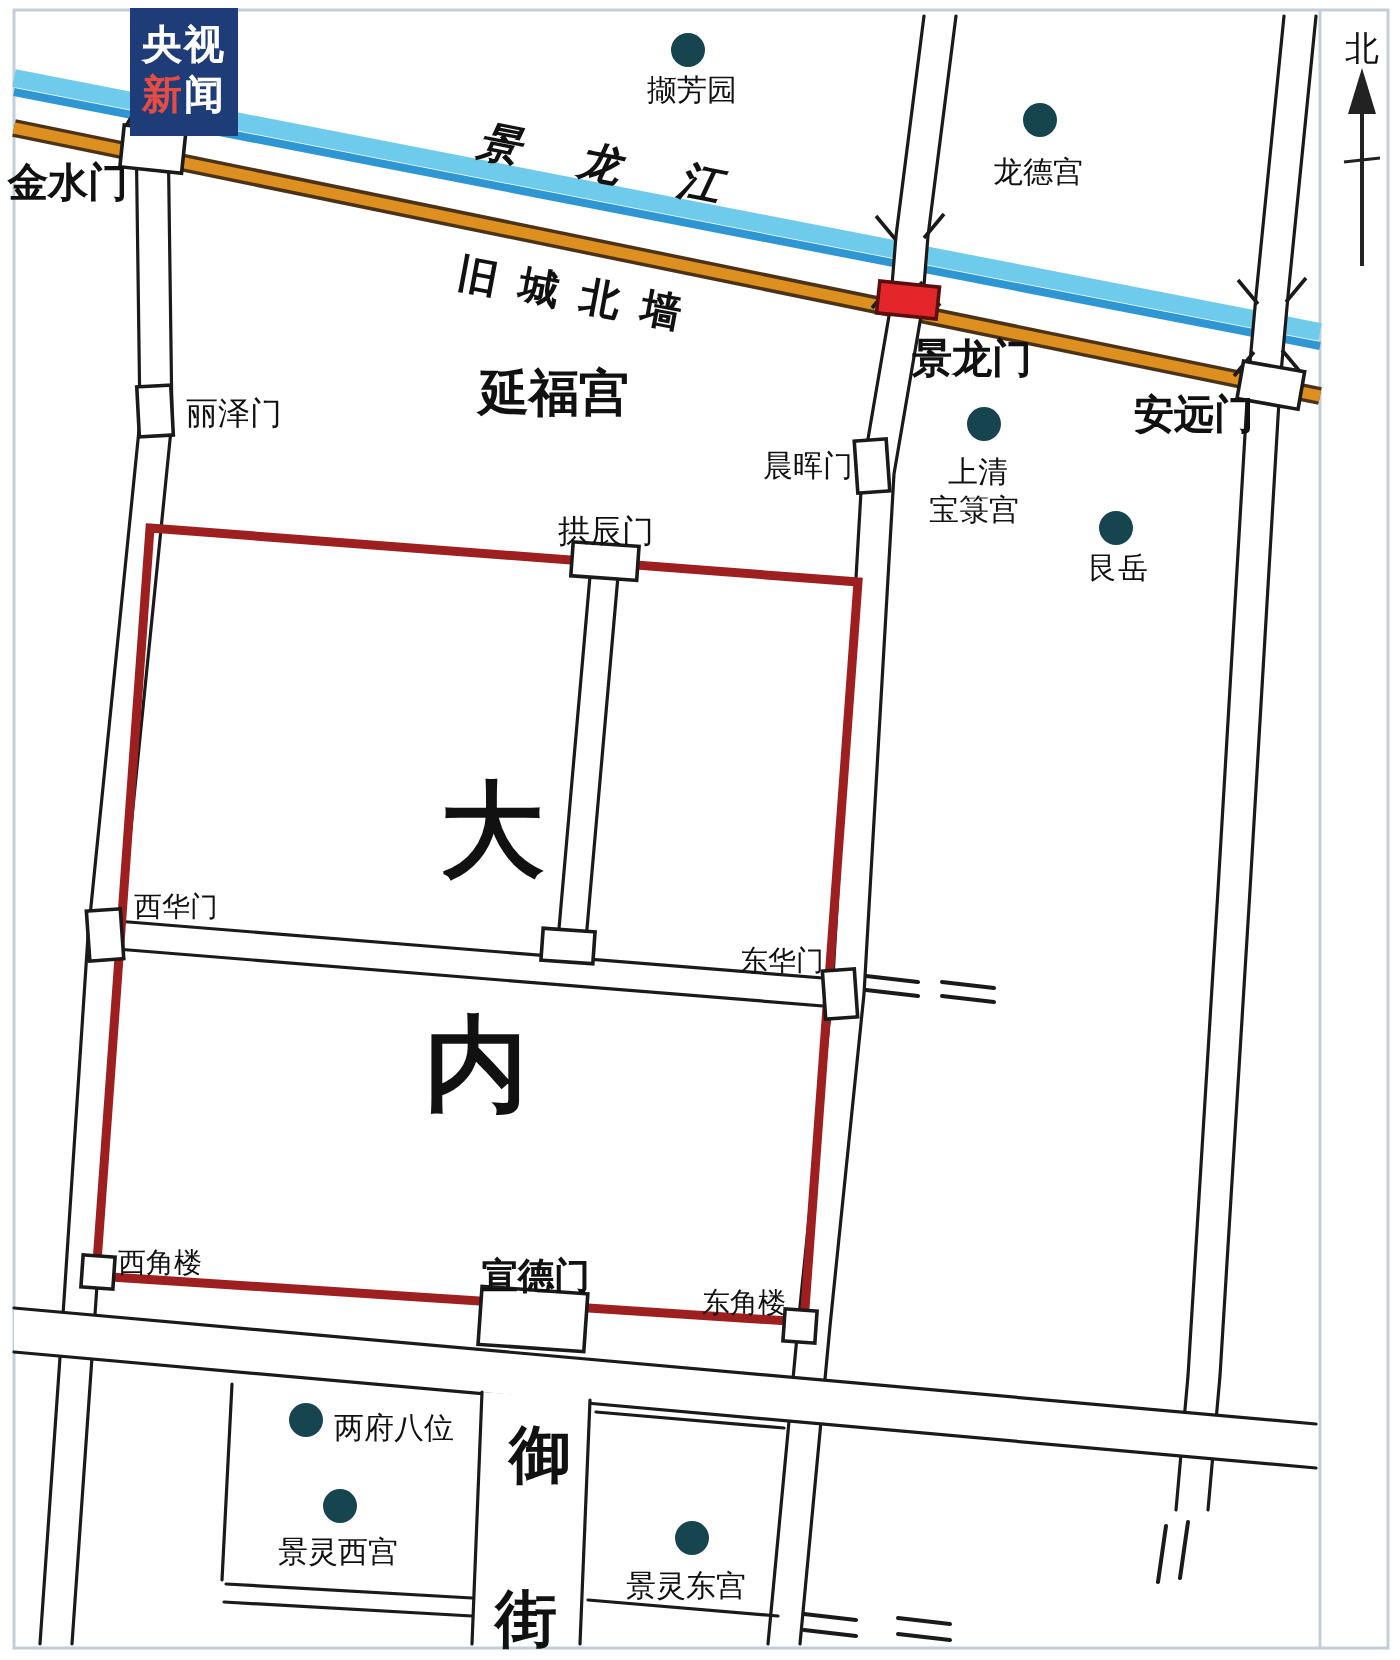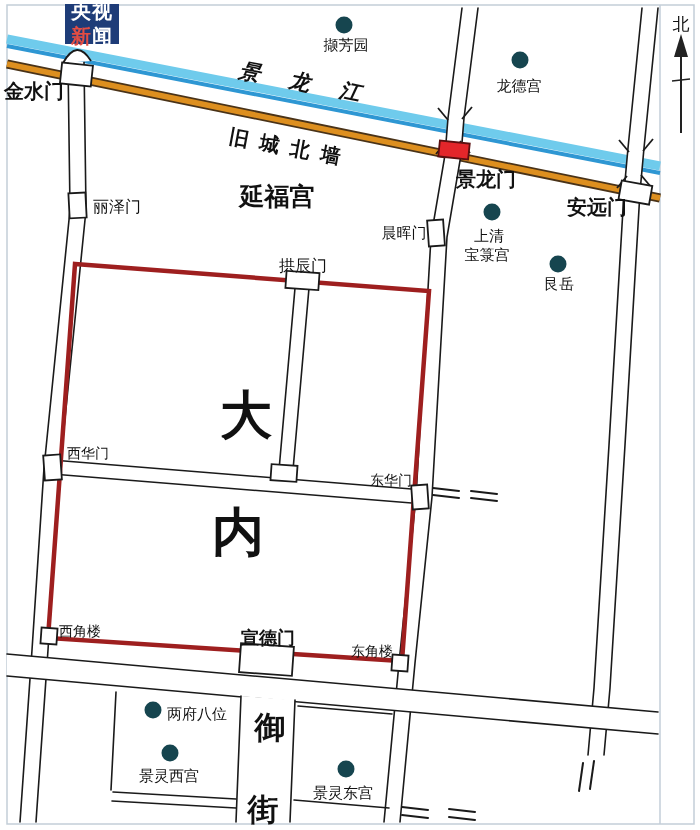--- a/index.html
+++ b/index.html
@@ -1,21 +1,21 @@
 <!DOCTYPE html>
 <html><head>
 <meta charset="utf-8">
 <style>
   html,body{margin:0;padding:0;background:#ffffff;}
   #stage{position:relative;width:700px;height:830px;background:#ffffff;overflow:hidden;
          font-family:"Liberation Serif","DejaVu Serif",serif;}
   #map-svg{position:absolute;left:0;top:0;}
   #map-svg text{font-family:"Liberation Serif","DejaVu Serif",serif;fill:#111;}
   .lbl{font-weight:600;}
-  #logo{position:absolute;left:65px;top:4px;width:54px;height:40px;
+  #logo{position:absolute;left:65px;top:4px;width:54px;height:64px;
         display:flex;flex-direction:column;align-items:center;justify-content:center;
         font-family:"Liberation Sans","DejaVu Sans",sans-serif;
         font-weight:700;font-size:20px;line-height:25px;letter-spacing:1px;color:#fff;}
   #logo .row{white-space:nowrap;}
 </style>
 </head>
 <body>
 
 <div id="stage">
 

